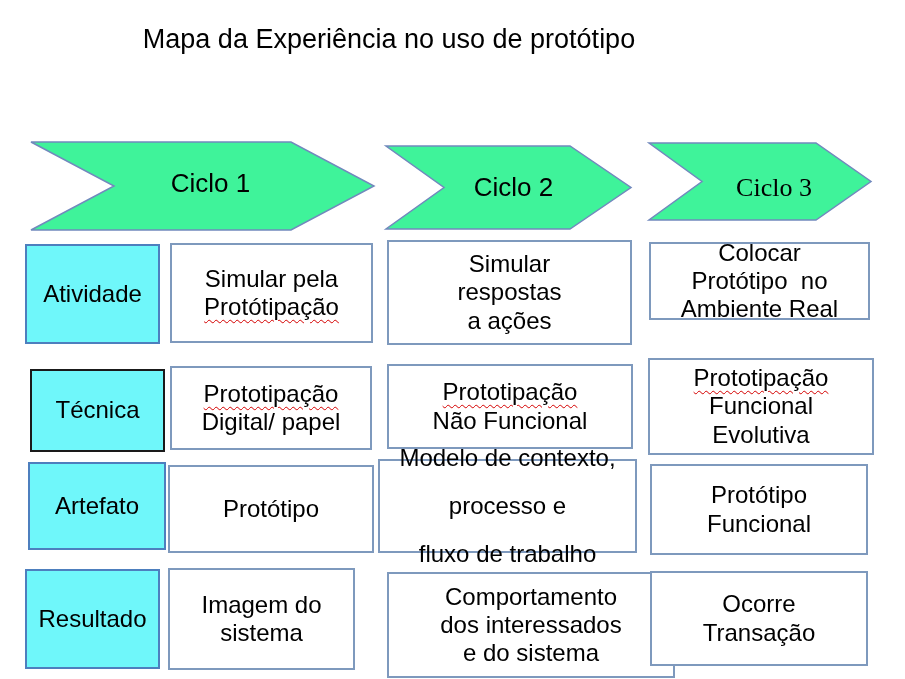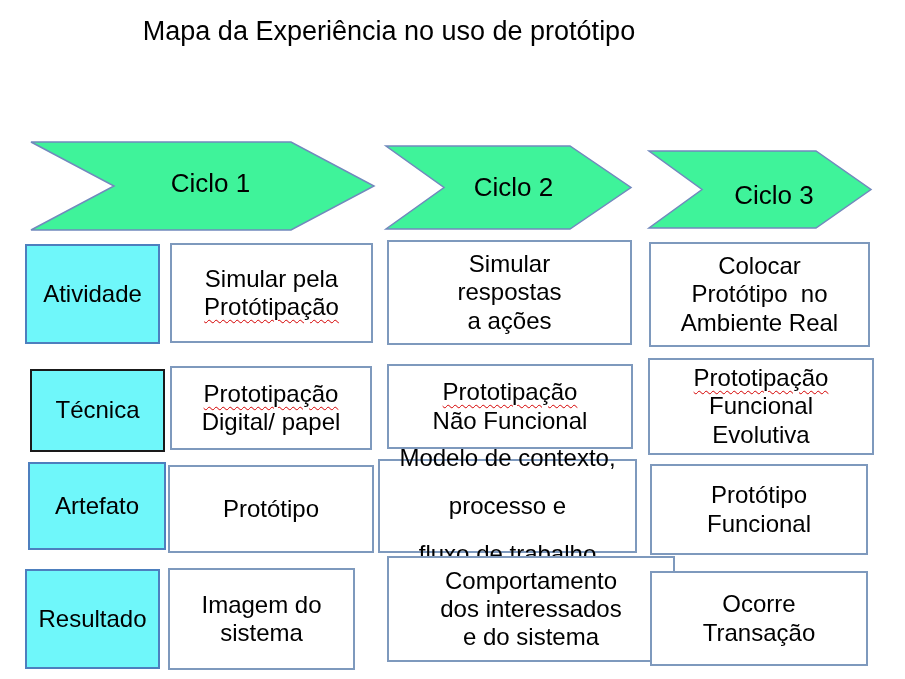--- a/index.html
+++ b/index.html
@@ -5,21 +5,21 @@
   html,body{margin:0;padding:0;background:#fff;}
   .canvas{
     position:relative;
     width:905px;height:679px;
     background:#fff;
     font-family:"Liberation Sans", sans-serif;
     color:#000;
     overflow:hidden;
   }
   .title{
-    position:absolute;top:16px;left:0;width:778px;
+    position:absolute;top:24px;left:0;width:778px;
     text-align:center;
     font-size:27px;
     color:#000;
   }
   .arrow{position:absolute;}
   .arrow svg{display:block;overflow:visible;}
   .arrow-label{
     position:absolute;inset:0;
     display:flex;align-items:center;justify-content:center;
     font-size:26px;
@@ -63,40 +63,40 @@
     <div class="arrow-label" style="transform:translate(8px,-3px);">Ciclo 1</div>
   </div>
 
   <div class="arrow" style="left:385px;top:145px;width:247px;height:85px;">
     <svg width="247" height="85" viewBox="0 0 247 85">
       <polygon points="1,1 185,1 246,42.5 185,84 1,84 59,42.5" style="fill:var(--arrow-fill,#3ff39a);stroke:var(--arrow-border,#7189bd);stroke-width:1.5;"></polygon>
     </svg>
     <div class="arrow-label" style="transform:translate(5px,0);">Ciclo 2</div>
   </div>
 
-  <div class="arrow" style="left:648px;top:150px;width:224px;height:79px;">
+  <div class="arrow" style="left:648px;top:142px;width:224px;height:79px;font-family:Liberation Serif, serif;">
     <svg width="224" height="79" viewBox="0 0 224 79">
       <polygon points="1,1 168,1 223,39.5 168,78 1,78 54,39.5" style="fill:var(--arrow-fill,#3ff39a);stroke:var(--arrow-border,#7189bd);stroke-width:1.5;"></polygon>
     </svg>
     <div class="arrow-label" style="transform:translate(14px,6px);">Ciclo 3</div>
   </div>
 
   <div class="box hdr" style="left:25px;top:244px;width:135px;height:100px;">
     <div class="line">Atividade</div>
   </div>
   <div class="box" style="left:170px;top:243px;width:203px;height:100px;">
     <div class="line">Simular pela</div>
     <div class="line misspell">Protótipação</div>
   </div>
   <div class="box" style="left:387px;top:240px;width:245px;height:105px;">
     <div class="line">Simular</div>
     <div class="line">respostas</div>
     <div class="line">a ações</div>
   </div>
-  <div class="box" style="left:649px;top:242px;width:221px;height:105px;">
+  <div class="box" style="left:649px;top:242px;width:221px;height:78px;">
     <div class="line">Colocar</div>
     <div class="line">Protótipo  no</div>
     <div class="line">Ambiente Real</div>
   </div>
 
   <div class="box hdr black-border" style="left:30px;top:369px;width:135px;height:83px;">
     <div class="line">Técnica</div>
   </div>
   <div class="box" style="left:170px;top:366px;width:202px;height:84px;">
     <div class="line misspell">Prototipação</div>
@@ -128,21 +128,21 @@
     <div class="line">Funcional</div>
   </div>
 
   <div class="box hdr" style="left:25px;top:569px;width:135px;height:100px;">
     <div class="line">Resultado</div>
   </div>
   <div class="box" style="left:168px;top:568px;width:187px;height:102px;">
     <div class="line">Imagem do</div>
     <div class="line">sistema</div>
   </div>
-  <div class="box" style="left:387px;top:556px;width:288px;height:106px;">
+  <div class="box" style="left:387px;top:572px;width:288px;height:106px;">
     <div class="line">Comportamento</div>
     <div class="line">dos interessados</div>
     <div class="line">e do sistema</div>
   </div>
   <div class="box" style="left:650px;top:571px;width:218px;height:95px;">
     <div class="line">Ocorre</div>
     <div class="line">Transação</div>
   </div>
 
 </div>

